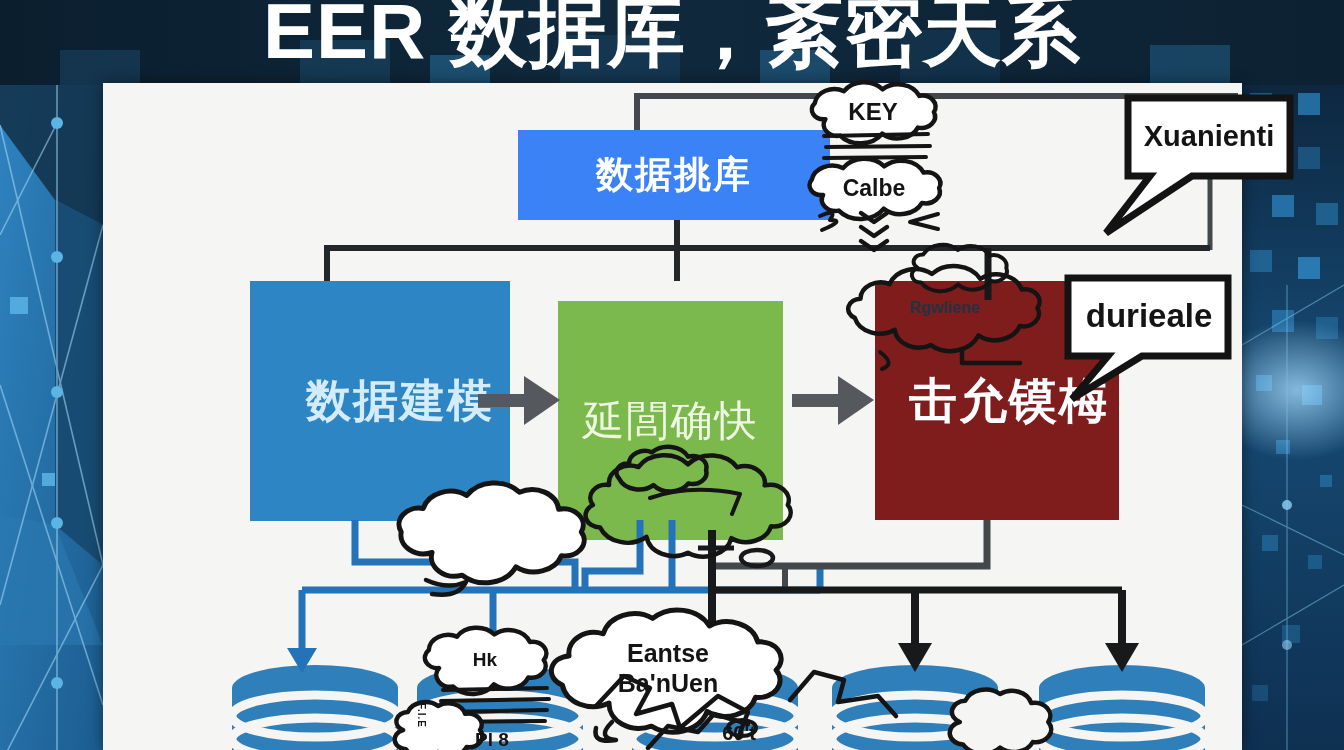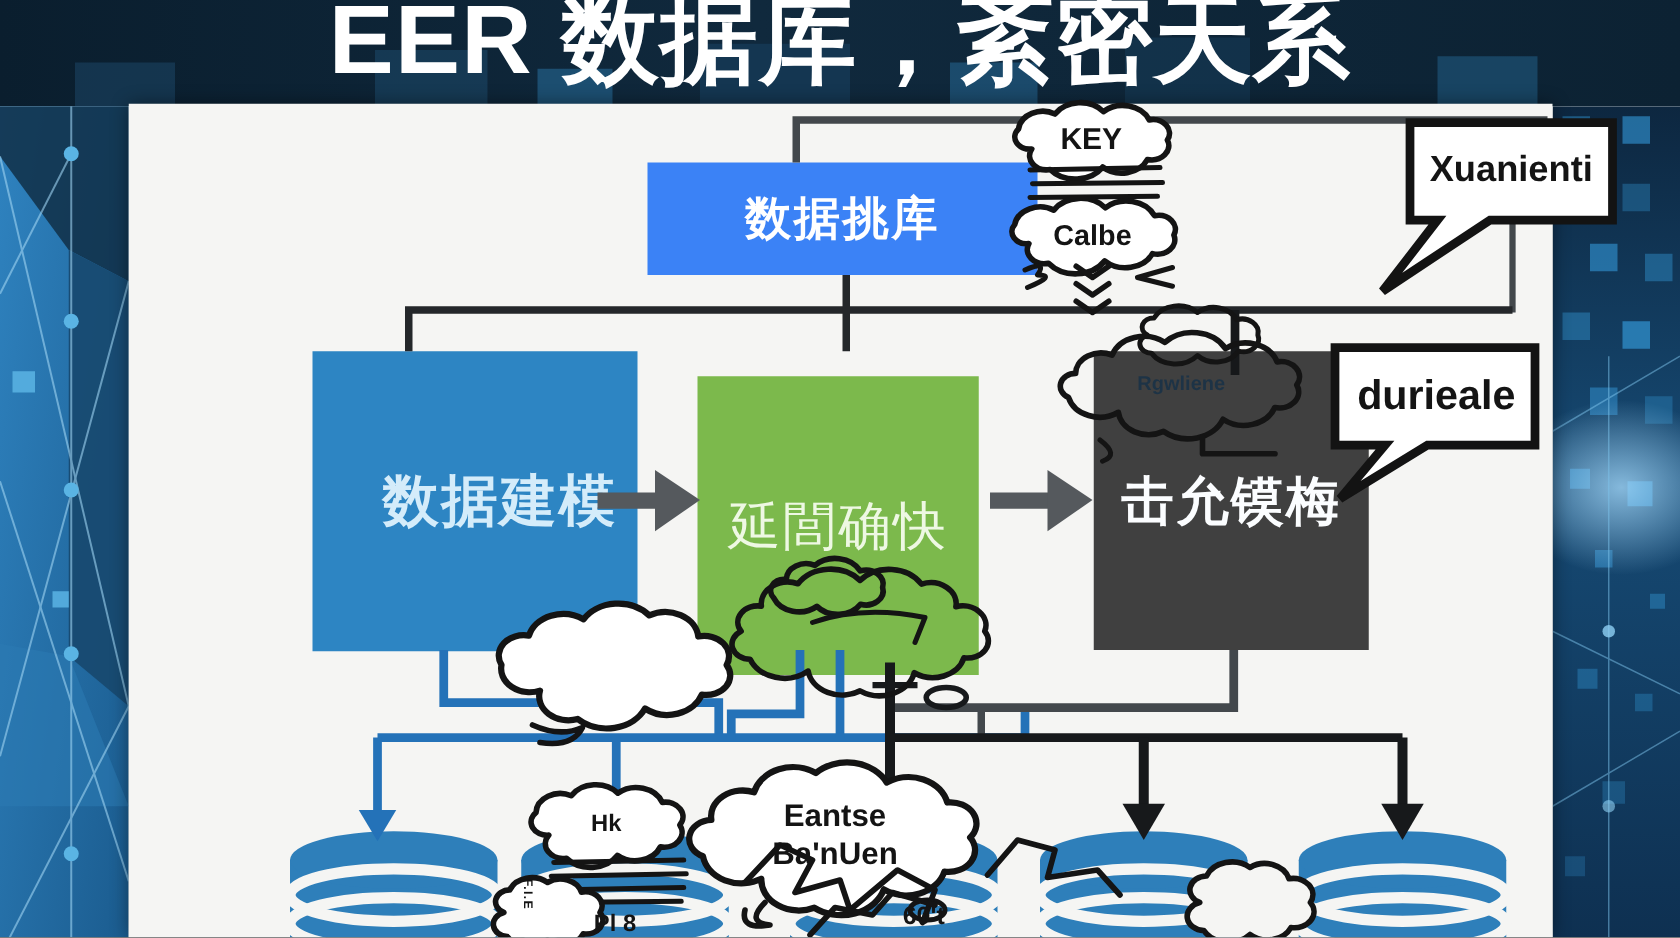--- a/index.html
+++ b/index.html
@@ -7,21 +7,21 @@
   .abs{position:absolute;}
   .lbl{position:absolute;display:flex;align-items:center;justify-content:center;text-align:center;line-height:1.05;pointer-events:none;}
   .header{position:absolute;left:0;top:0;width:1344px;height:85px;background:linear-gradient(90deg,#0b1f30,#0e2ignoring 0,#0d2436);overflow:hidden;}
   .header{background:linear-gradient(90deg,#0a1e2e,#10293d 45%,#0c2233);}
   .title{position:absolute;left:140px;top:-20px;width:1064px;height:104px;color:#ffffff;font-size:78px;font-weight:800;letter-spacing:1px;text-align:center;white-space:nowrap;}
   .canvas{position:absolute;left:103px;top:83px;width:1139px;height:667px;background:#f5f5f3;box-shadow:0 0 14px rgba(0,0,0,.45);}
   .box{position:absolute;display:flex;align-items:center;justify-content:center;text-align:center;}
   .box-top{left:518px;top:130px;width:312px;height:90px;background:#3b82f6;color:#ffffff;font-size:37px;font-weight:700;letter-spacing:2px;}
   .box-blue{left:250px;top:281px;width:220px;height:240px;background:#2d85c3;color:#d4ecfa;font-size:45px;font-weight:700;letter-spacing:2px;padding-left:40px;}
   .box-green{left:558px;top:281px;width:225px;height:239px;background:#7cb94c;color:#eef8e3;font-size:42px;font-weight:400;letter-spacing:2px;margin-top:20px;}
-  .box-light{left:875px;top:281px;width:220px;height:239px;background:#404040;color:#fbfdff;font-size:42px;font-weight:700;letter-spacing:2px;}
+  .box-light{left:875px;top:281px;width:220px;height:239px;background:#7f1d1d;color:#fbfdff;font-size:48px;font-weight:700;letter-spacing:2px;padding-left:24px;}
   .sketch{color:#141414;font-weight:700;}
   svg{display:block;}
 </style>
 </head>
 <body>
 
 <div class="stage">
 
   <div class="header">
     <svg class="abs" style="left:0;top:0" width="1344" height="85">

